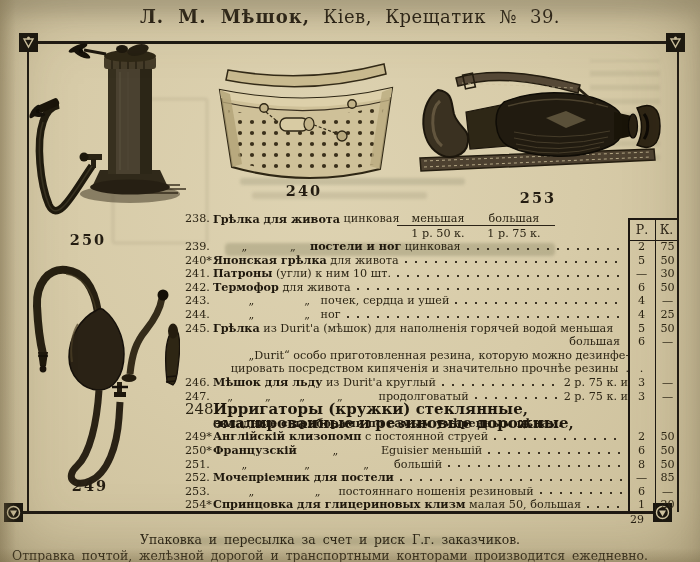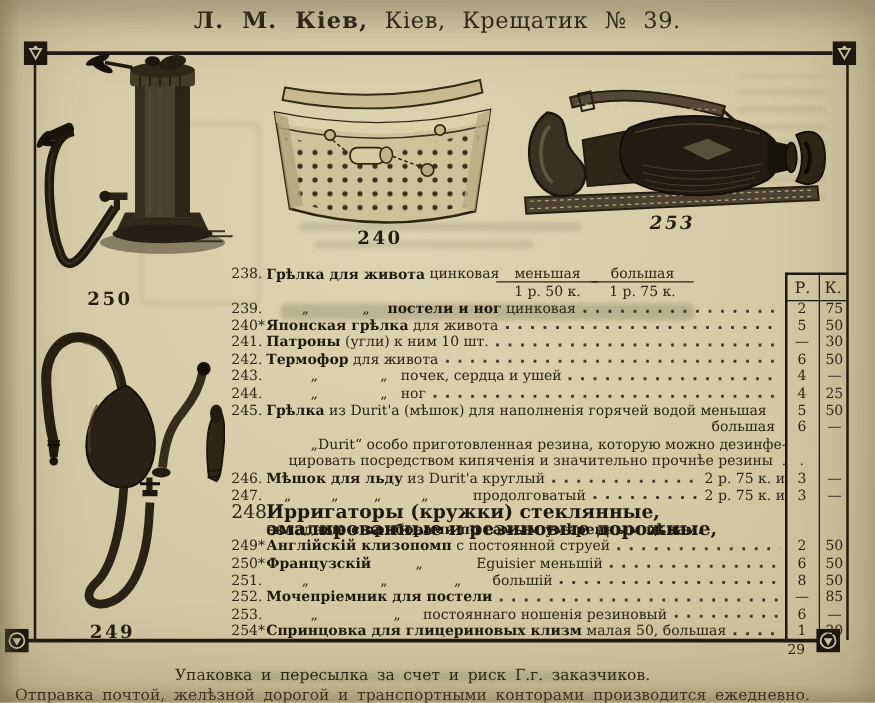--- a/index.html
+++ b/index.html
@@ -75,21 +75,21 @@
 <body>
 
 <div class="tone"></div>
 <div class="ghost g1"></div>
 <div class="ghost g2"></div>
 <div class="ghost g3"></div>
 <div class="ghost g4"></div>
 <div class="ghost g5"></div>
 <div class="ghost g6"></div>
 
-<div class="title"><b>Л. М. Кіев,</b><span> Кіев, Крещатик  №  39.</span></div>
+<div class="title"><b>Л. М. Мѣшок,</b><span> Кіев, Крещатик  №  39.</span></div>
 
 <div class="rule" style="left:36px;top:41px;width:630px;height:2.5px;"></div>
 <div class="rule" style="left:27px;top:41px;width:1.8px;height:471px;"></div>
 <div class="rule" style="left:677px;top:41px;width:1.8px;height:471px;"></div>
 <div class="rule" style="left:20px;top:511px;width:637px;height:2.5px;"></div>
 
 <svg class="orn" style="left:19px;top:33px;" viewBox="0 0 19 19">
     <rect x="0" y="0" width="19" height="19" fill="#16130d"></rect>
     <path d="M5,6 h9 l-4.5,8 z" fill="none" stroke="#d8cca8" stroke-width="1.4"></path>
     <circle cx="9.5" cy="5" r="1.5" fill="#d8cca8"></circle>
@@ -194,21 +194,21 @@
       <path d="M110,97 Q150,106 192,95"></path>
   </g>
   <path d="M100,54 Q150,40 200,55" fill="none" stroke="#574c36" stroke-width="1.3" opacity=".8"></path>
   <path d="M138,66 L158,59 L178,68 L158,76 Z" fill="#5a5039"></path>
   <path d="M206,60 L224,64 L224,84 L206,88 Z" fill="#191408"></path>
   <ellipse cx="225" cy="74" rx="4.5" ry="12" fill="#2b2314" stroke="#0f0c06" stroke-width="1.2"></ellipse>
   <path d="M229,56 C242,50 252,54 252,74 C252,94 242,99 229,93 C235,82 235,68 229,56 Z" fill="#2e2515" stroke="#140f07" stroke-width="1.5"></path>
   <path d="M236,62 C241,68 241,80 236,87" fill="none" stroke="#0d0a05" stroke-width="3"></path>
   <line x1="170" y1="36" x2="188" y2="52" stroke="#241d10" stroke-width="2.5"></line>
 </svg>
-<div class="figlab" style="left:506px;top:170px;font-style:italic;">253</div>
+<div class="figlab" style="left:506px;top:189px;">253</div>
 
 <svg class="fig" style="left:18px;top:254px;width:162px;height:238px;" viewBox="0 0 162 238">
   <path d="M80,58 C76,34 66,18 48,16 C30,14 18,30 19,52 C20,74 22,88 25,100" fill="none" stroke="#261f11" stroke-width="8"></path>
   <path d="M78,56 C74,36 64,22 48,20" fill="none" stroke="#4c4228" stroke-width="1.6" opacity=".6"></path>
   <path d="M20,98 L30,98 L28,112 L22,112 Z" fill="#1c160b"></path>
   <line x1="20" y1="102" x2="30" y2="102" stroke="#0f0c06" stroke-width="1.5"></line>
   <circle cx="25" cy="115" r="3.4" fill="#17110a"></circle>
   <path d="M79,56 C62,64 51,84 51,103 C51,123 66,136 81,136 C96,136 106,121 106,100 C106,82 97,65 87,57 C84,54 82,54 79,56 Z" fill="#2a2215" stroke="#15100a" stroke-width="1.5"></path>
   <path d="M60,70 C54,80 52,94 54,108" fill="none" stroke="#4e4228" stroke-width="2" opacity=".7"></path>
   <path d="M81,136 C79,168 72,200 59,212 C46,224 57,234 72,227 C90,219 99,192 101,164 L102,148" fill="none" stroke="#2a2215" stroke-width="7"></path>
@@ -216,21 +216,21 @@
   <rect x="99" y="128" width="5" height="10" fill="#241d0f"></rect>
   <line x1="94" y1="133" x2="110" y2="133" stroke="#17110a" stroke-width="2.5"></line>
   <path d="M112,120 C114,100 118,88 128,76 C136,66 142,56 144,44" fill="none" stroke="#352c1a" stroke-width="7"></path>
   <ellipse cx="111" cy="124" rx="7.5" ry="4" fill="#241d0f"></ellipse>
   <circle cx="145" cy="41" r="5.5" fill="#140f07"></circle>
   <path d="M149,128 C147,110 147,92 151,82 C153,75 157,71 159,76 C163,84 162,98 160,113 C159,123 158,129 155,131 Z" fill="#2e2614" stroke="#17110a" stroke-width="1.3"></path>
   <ellipse cx="155" cy="77" rx="5" ry="7.5" fill="#241c0e"></ellipse>
   <line x1="148" y1="123" x2="158" y2="122" stroke="#17110a" stroke-width="1.4"></line>
   <line x1="148" y1="128" x2="157" y2="127" stroke="#17110a" stroke-width="1.4"></line>
 </svg>
-<div class="figlab" style="left:58px;top:477px;margin-top:20px;">249</div>
+<div class="figlab" style="left:58px;top:477px;">249</div>
 
 <div class="rule vrT"></div>
 <div class="rule vrt"></div>
 <div class="hd">
   <span class="hdr">Р.</span>
   <span class="hdk">К.</span>
 </div>
 
 <div class="tbl">
   <div class="trow r0">

